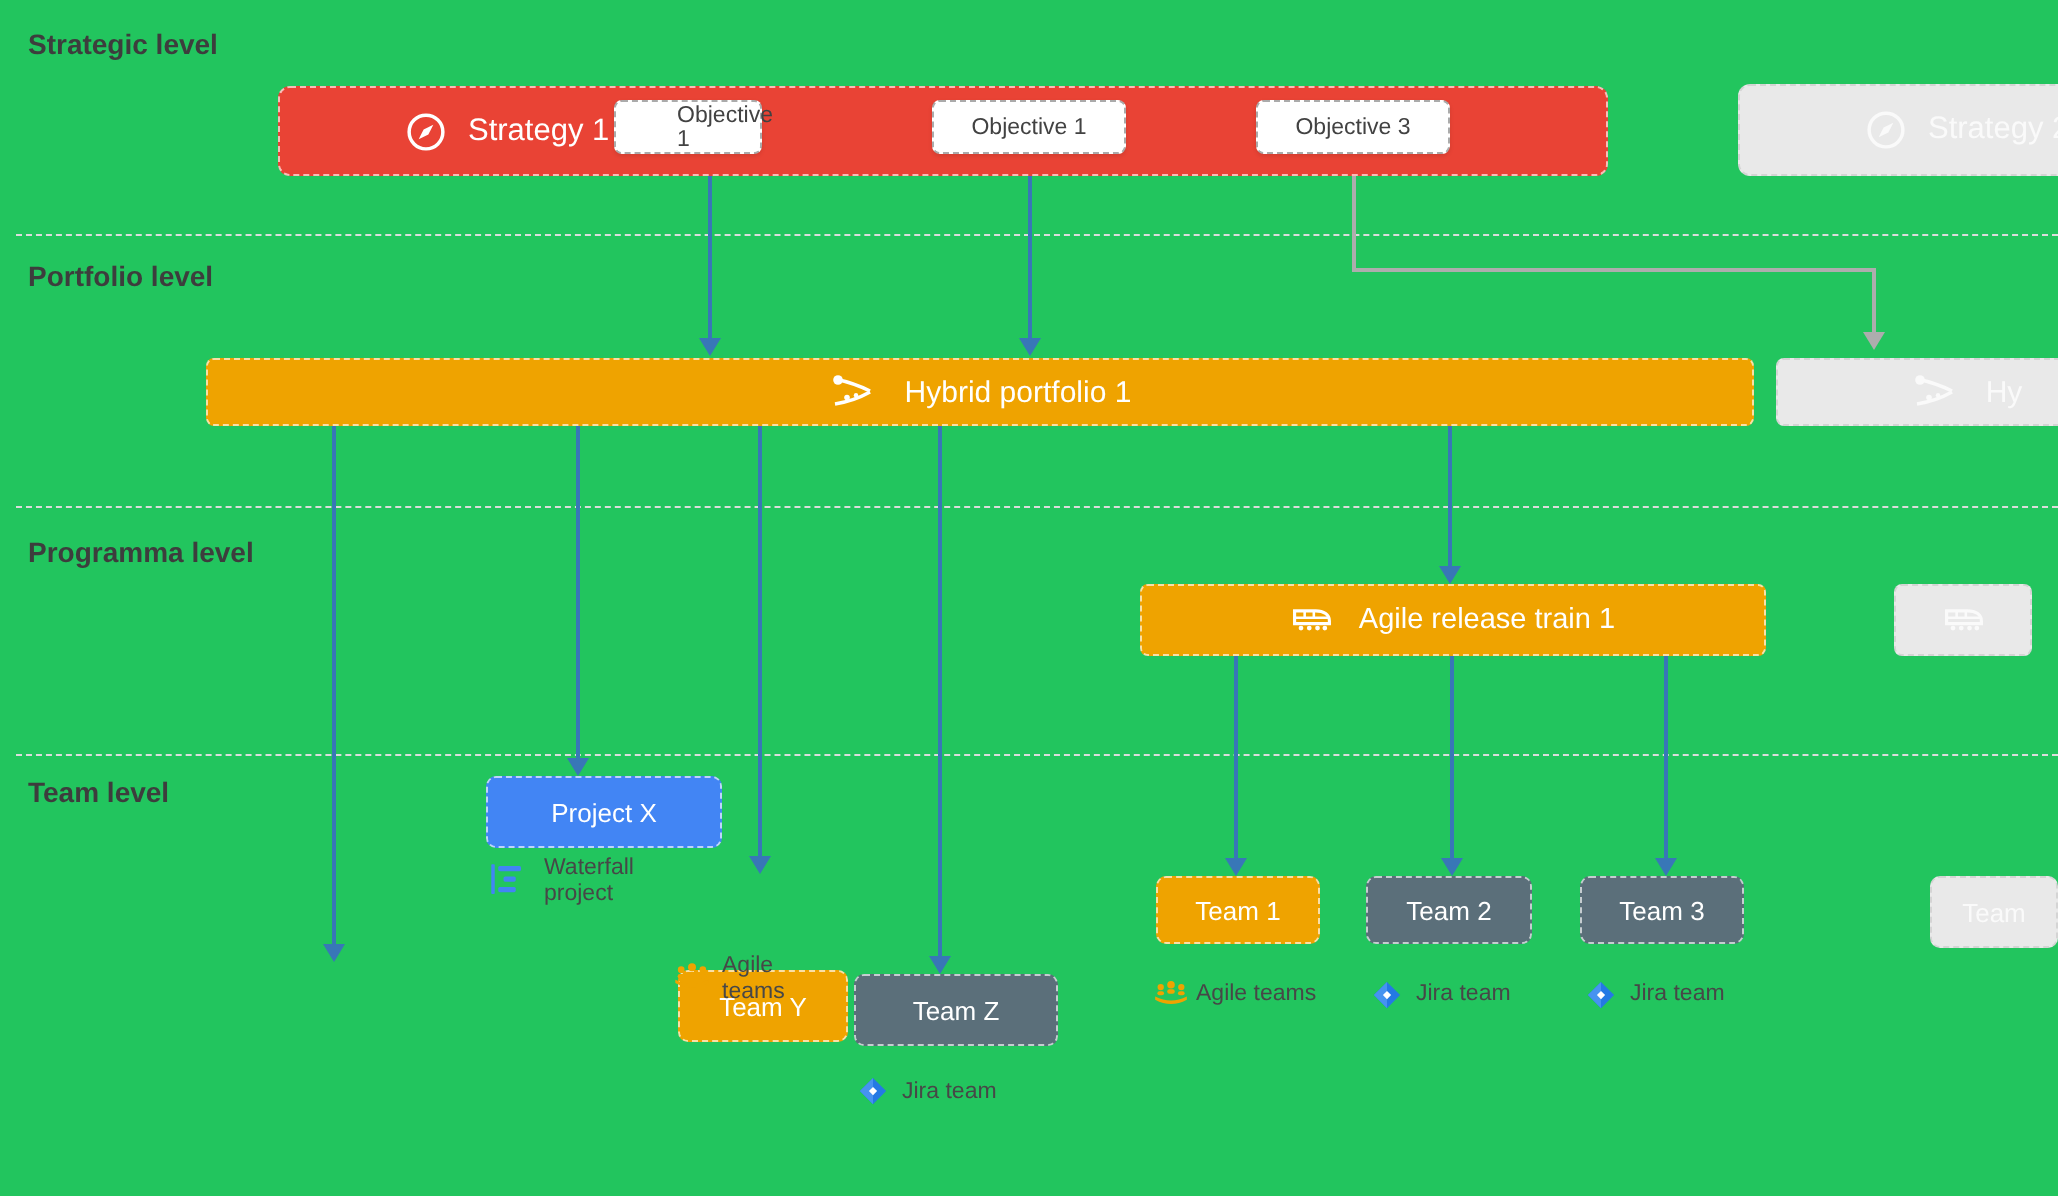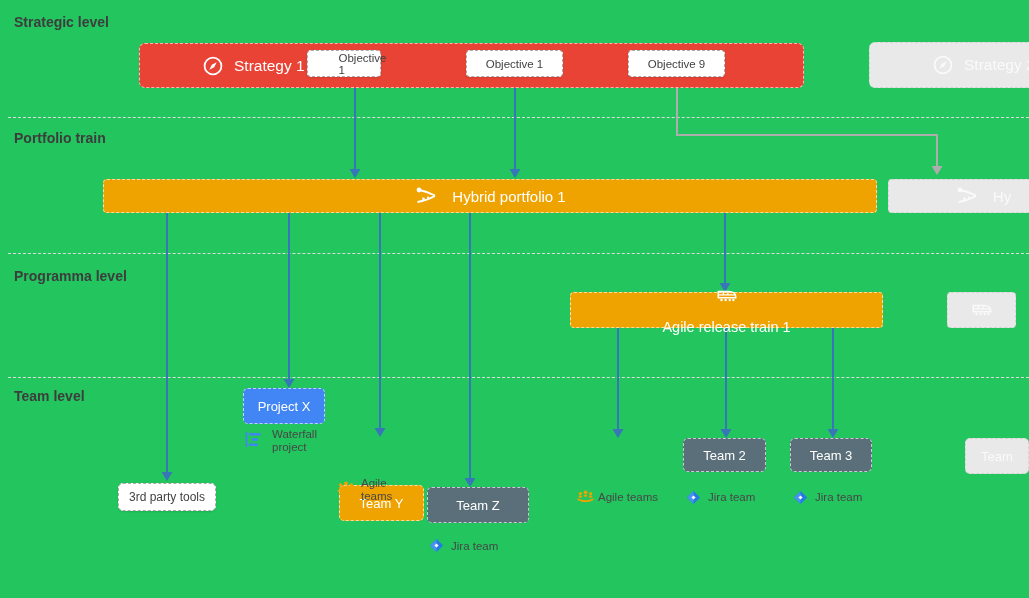--- a/index.html
+++ b/index.html
@@ -41,21 +41,21 @@
   .ic-orange{color:var(--portfolio-orange);}
   .ic-blue{color:var(--project-blue);}
   .clip{overflow:hidden;}
 </style>
 </head>
 <body>
 
 <div class="canvas">
 
   <div class="lvl" style="left:14px;top:14px;">Strategic level</div>
-  <div class="lvl" style="left:14px;top:130px;">Portfolio train</div>
+  <div class="lvl" style="left:14px;top:130px;">Portfolio level</div>
   <div class="lvl" style="left:14px;top:268px;">Programma level</div>
   <div class="lvl" style="left:14px;top:388px;">Team level</div>
 
   <div class="divider" style="top:117px;"></div>
   <div class="divider" style="top:253px;"></div>
   <div class="divider" style="top:377px;"></div>
 
   <svg class="connectors" width="1029" height="598">
     <path class="c-blue" d="M355,78 V169"></path>
     <polygon class="c-blue-fill" points="349.5,169 360.5,169 355,178"></polygon>
@@ -91,21 +91,21 @@
     <span>Strategy 1</span>
   </div>
 
   <div class="whitebox objective" style="left:307px;top:50px;width:74px;height:27px;padding-left:37px;">
     <span>Objective 1</span>
   </div>
   <div class="whitebox objective" style="left:466px;top:50px;width:97px;height:27px;">
     <span>Objective 1</span>
   </div>
   <div class="whitebox objective" style="left:628px;top:50px;width:97px;height:27px;">
-    <span>Objective 9</span>
+    <span>Objective 3</span>
   </div>
 
   <div class="bar faded strategy-bar" style="left:833px;top:42px;width:212px;height:46px;">
     <span class="icon">
       <svg viewBox="0 0 24 24" width="22" height="22" fill="none">
         <circle cx="12" cy="12" r="9.2" stroke="currentColor" stroke-width="1.9"></circle>
         <path d="M16,8 L10.7,10.7 L8,16 L13.3,13.3 Z" fill="currentColor"></path>
       </svg>
     </span>
     <span>Strategy 2</span>
@@ -130,21 +130,21 @@
         <path d="M3.5,5.5 Q13,7.5 21,11.5" stroke="currentColor" stroke-width="1.8"></path>
         <path d="M3.5,18 Q13,16.5 21,12" stroke="currentColor" stroke-width="1.8"></path>
         <circle cx="5" cy="6" r="2.4" fill="currentColor"></circle>
         <circle cx="9.5" cy="14.8" r="1.4" fill="currentColor"></circle>
         <circle cx="14" cy="13.6" r="1.1" fill="currentColor"></circle>
       </svg>
     </span>
     <span>Hy</span>
   </div>
 
-  <div class="bar orange train-bar" style="left:570px;top:292px;width:313px;height:36px;border-radius:4px;flex-direction:column;">
+  <div class="bar orange train-bar" style="left:570px;top:292px;width:313px;height:36px;border-radius:4px;">
     <span class="icon">
       <svg viewBox="0 0 24 24" width="22" height="22" fill="none">
         <path d="M2.5,7 H14 c4.5,0 7.5,2.2 7.5,5.5 V14 H2.5 Z" stroke="currentColor" stroke-width="1.7"></path>
         <path d="M2.5,10.8 H21" stroke="currentColor" stroke-width="1.4"></path>
         <path d="M8,7 V10.8 M13,7 V10.8" stroke="currentColor" stroke-width="1.4"></path>
         <circle cx="6" cy="16.4" r="1.3" fill="currentColor"></circle>
         <circle cx="10.5" cy="16.4" r="1.3" fill="currentColor"></circle>
         <circle cx="15" cy="16.4" r="1.3" fill="currentColor"></circle>
         <circle cx="19" cy="16.4" r="1.3" fill="currentColor"></circle>
       </svg>
@@ -159,21 +159,21 @@
         <path d="M2.5,10.8 H21" stroke="currentColor" stroke-width="1.4"></path>
         <path d="M8,7 V10.8 M13,7 V10.8" stroke="currentColor" stroke-width="1.4"></path>
         <circle cx="6" cy="16.4" r="1.3" fill="currentColor"></circle>
         <circle cx="10.5" cy="16.4" r="1.3" fill="currentColor"></circle>
         <circle cx="15" cy="16.4" r="1.3" fill="currentColor"></circle>
         <circle cx="19" cy="16.4" r="1.3" fill="currentColor"></circle>
       </svg>
     </span>
   </div>
 
-  <div class="node blue" style="left:243px;top:388px;width:82px;height:36px;">
+  <div class="node blue" style="left:243px;top:388px;width:118px;height:36px;">
     <span>Project X</span>
   </div>
   <span class="abs icon ic-blue" style="left:243px;top:429px;">
     <svg viewBox="0 0 24 24" width="21" height="21" fill="currentColor">
       <rect x="3" y="3.5" width="2" height="17" rx="0.5"></rect>
       <rect x="7" y="4.5" width="13" height="3" rx="0.9"></rect>
       <rect x="10" y="10.5" width="7" height="3" rx="0.9"></rect>
       <rect x="7" y="16.5" width="10" height="3" rx="0.9"></rect>
     </svg>
   </span>
@@ -200,24 +200,24 @@
   </div>
   <span class="abs icon" style="left:429px;top:538px;">
     <svg viewBox="0 0 24 24" width="15" height="15">
       <path d="M12 1.5 L22.5 12 L12 22.5 L1.5 12 Z" fill="#2479E4"></path>
       <path d="M12 1.5 L1.5 12 L12 22.5 Z" fill="#4693F0"></path>
       <path d="M12 8.7 L15.3 12 L12 15.3 L8.7 12 Z" fill="#fff"></path>
     </svg>
   </span>
   <div class="caption nowrap" style="left:451px;top:540px;">Jira team</div>
 
-  <div class="whitebox" style="left:118px;top:483px;width:98px;height:28px;border-radius:5px;font-size:12px;">
-    <span>3rd party tools</span>
-  </div>
-
+
+  <div class="node orange" style="left:578px;top:438px;width:82px;height:34px;">
+    <span>Team 1</span>
+  </div>
   <div class="node slate" style="left:683px;top:438px;width:83px;height:34px;">
     <span>Team 2</span>
   </div>
   <div class="node slate" style="left:790px;top:438px;width:82px;height:34px;">
     <span>Team 3</span>
   </div>
   <div class="node faded clip" style="left:965px;top:438px;width:64px;height:36px;">
     <span>Team</span>
   </div>
 

